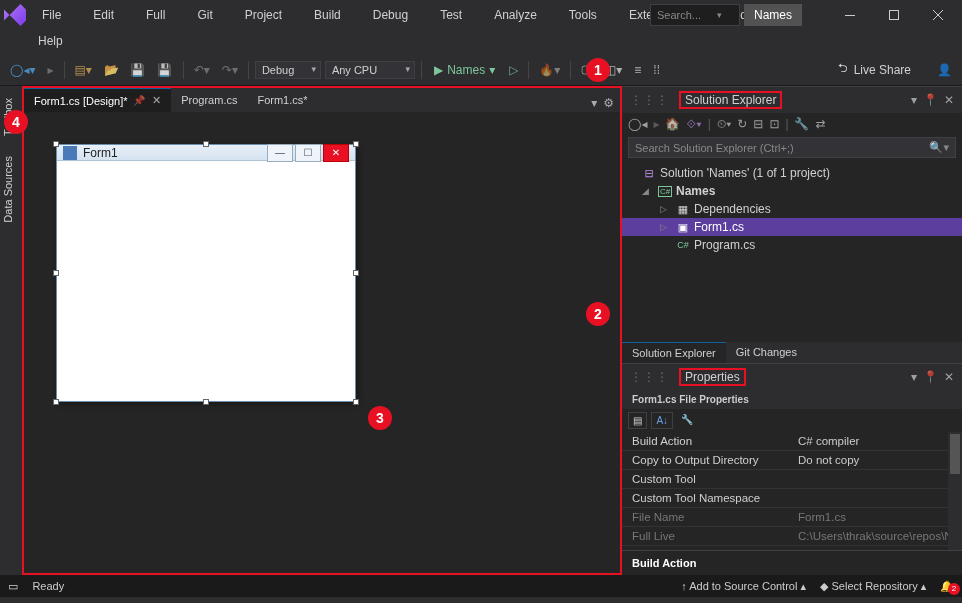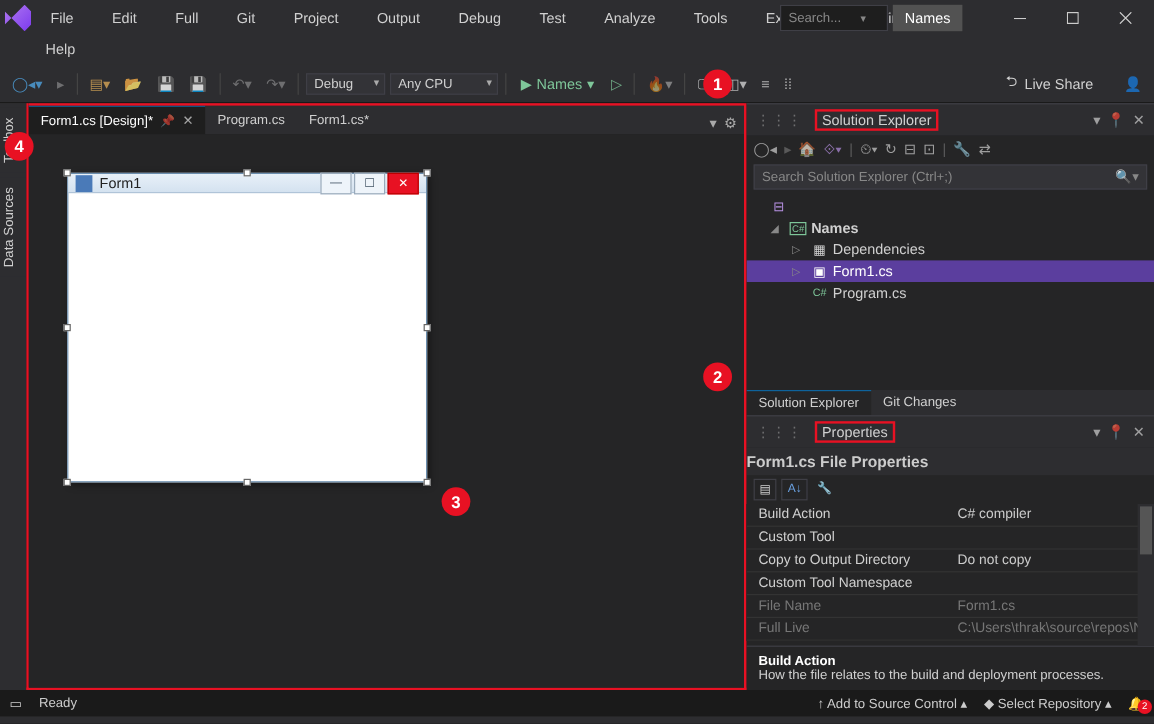--- a/index.html
+++ b/index.html
@@ -64,21 +64,21 @@
   .tree-row { padding: 2px 6px; display:flex; align-items:center; gap:4px; cursor:pointer;}
   .tree-row.sel { background:#5B3E9E; color:#fff;}
   .tree-row .exp { width:12px; color:#888; font-size:9px;}
   .tree-row .ic { width:14px; text-align:center; font-size:11px;}
   .indent1 { padding-left: 20px;} .indent2 { padding-left: 38px;}
   
   .bottom-tabs { display:flex; background:#2D2D30; font-size:11px;}
   .bottom-tab { padding:4px 10px; cursor:pointer;}
   .bottom-tab.active { background:#252526; border-top:1px solid #0E639C;}
   
-  .props-sub { padding:4px 0; font-size:13px; color:#ccc; background:#2D2D30;}
+  .props-sub { padding:4px 10px; font-size:10px; color:#ccc; background:#2D2D30;}
   .props-tb { padding: 3px 6px; display:flex; gap:4px;}
   .props-tb span { padding:2px 4px; border:1px solid #3F3F46; font-size:10px; cursor:pointer;}
   .props-grid { flex:1; overflow:auto; font-size:11.5px; background:#252526;}
   .prop-row { display:flex; border-bottom:1px solid #333;}
   .prop-name { width:50%; padding:3px 10px; color:#D0D0D0;}
   .prop-val { width:50%; padding:3px 6px; color:#ccc;}
   .prop-row.dis .prop-name, .prop-row.dis .prop-val { color:#777;}
   .props-desc { padding:6px 10px; font-size:11px; border-top:1px solid #3F3F46;}
   .props-desc b { color:#fff;}
   .scroll-track { position:absolute; right:0; top:0; bottom:0; width:14px; background:#2D2D30;}
@@ -99,21 +99,21 @@
 <body>
 
 <div class="titlebar">
   <div class="vs-logo"></div>
   <div class="menu">
     <div class="menu-item">File</div>
     <div class="menu-item">Edit</div>
     <div class="menu-item">Full</div>
     <div class="menu-item">Git</div>
     <div class="menu-item">Project</div>
-    <div class="menu-item">Output</div>
+    <div class="menu-item">Build</div>
     <div class="menu-item">Debug</div>
     <div class="menu-item">Test</div>
     <div class="menu-item">Analyze</div>
     <div class="menu-item">Tools</div>
     <div class="menu-item">Extensions</div>
     <div class="menu-item">Window</div>
   </div>
   <div class="title-right">
     <div class="search-box">
         <span>Search...</span>
@@ -244,20 +244,21 @@
       <span>🔧</span>
       <span>⇄</span>
     </div>
     <div class="sol-search">
       <span>Search Solution Explorer (Ctrl+;)</span>
       <span class="mag">🔍▾</span>
     </div>
     <div class="tree">
       <div class="tree-row indent1">
           <span class="ic" style="color:#B58FE0">⊟</span>
+          <span>Solution 'Names' (1 of 1 project)</span>
         </div>
       <div class="tree-row indent1">
           <span class="exp">◢</span>
           <span class="ic" style="color:#7EC699;border:1px solid #7EC699;font-size:8px;padding:0 1px">C#</span>
           <b>Names</b>
         </div>
       <div class="tree-row indent2">
           <span class="exp">▷</span>
           <span class="ic">▦</span>
           <span>Dependencies</span>
@@ -294,47 +295,46 @@
       <span style="color:#6AA0E0">A↓</span>
       <span style="border:none">🔧</span>
     </div>
     <div style="position:relative; height:118px;">
       <div class="props-grid" id="props-grid">
           <div class="prop-row">
             <div class="prop-name">Build Action</div>
             <div class="prop-val">C# compiler</div>
           </div>
           <div class="prop-row">
+            <div class="prop-name">Copy to Output Directory</div>
+            <div class="prop-val">Do not copy</div>
+          </div>
+          <div class="prop-row">
             <div class="prop-name">Custom Tool</div>
             <div class="prop-val"></div>
-          </div>
-          <div class="prop-row">
-            <div class="prop-name">Copy to Output Directory</div>
-            <div class="prop-val">Do not copy</div>
           </div>
           <div class="prop-row">
             <div class="prop-name">Custom Tool Namespace</div>
             <div class="prop-val"></div>
           </div>
           <div class="prop-row dis">
             <div class="prop-name">File Name</div>
             <div class="prop-val">Form1.cs</div>
           </div>
           <div class="prop-row dis">
             <div class="prop-name">Full Live</div>
             <div class="prop-val">C:\Users\thrak\source\repos\N</div>
           </div>
         </div>
       <div class="scroll-track">
           <div class="scroll-thumb"></div>
         </div>
     </div>
     <div class="props-desc">
       <b>Build Action</b><br>
-      <span>How the file relates to the build and deployment processes.</span>
     </div>
   </div>
 </div>
 
 <div class="statusbar">
   <span>▭</span>
   <span>Ready</span>
   <div class="r">
     <span>↑ <span>Add to Source Control</span> ▴</span>
     <span>◆ <span>Select Repository</span> ▴</span>

